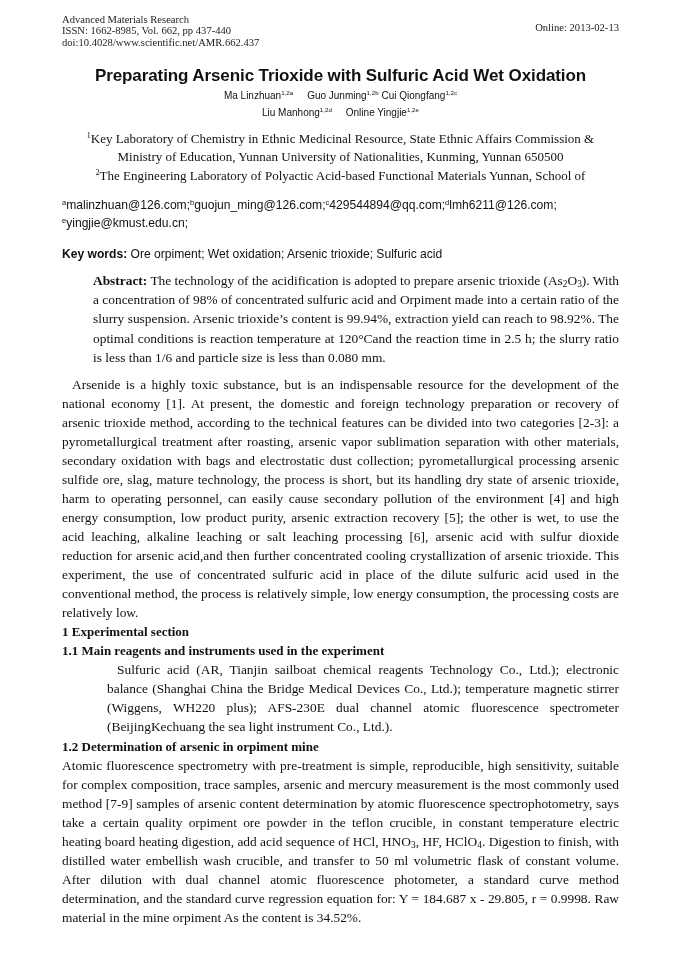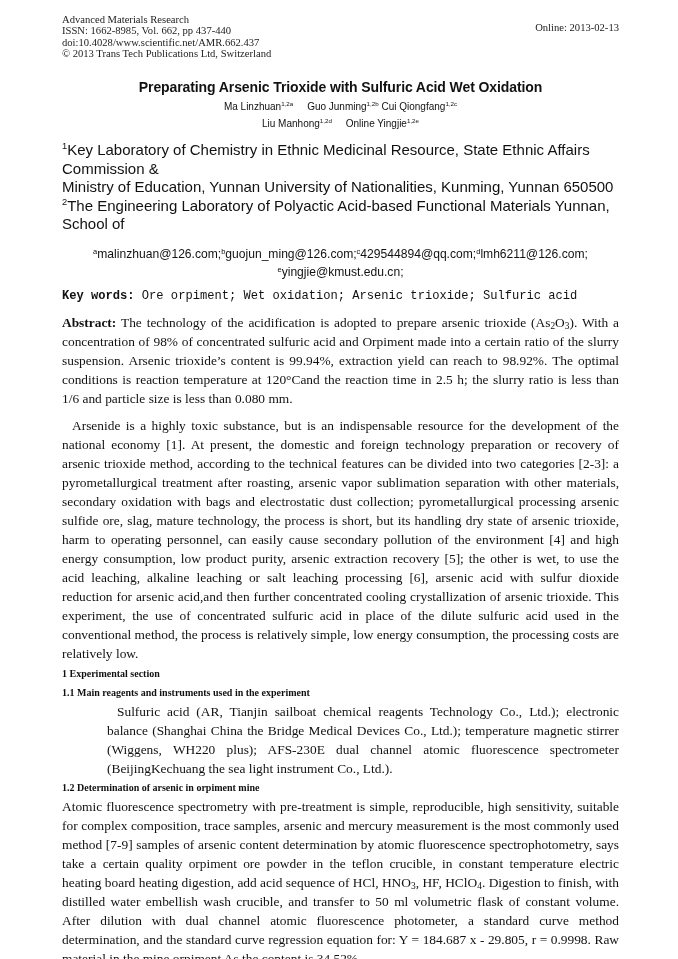--- a/index.html
+++ b/index.html
@@ -1,44 +1,43 @@
 <!DOCTYPE html>
 <html><head>
 <meta charset="utf-8">
 <style>
   html, body { margin: 0; padding: 0; background: #ffffff; }
   body { width: 678px; height: 959px; position: relative; overflow: hidden; color: #111; }
   .page { position: absolute; left: 62px; top: 14px; width: 557px; }
   .hdr { position: relative; font-family: "Liberation Serif", serif; font-size: 10.6px; line-height: 11.3px; color: #222; }
   .hdr .online { position: absolute; right: 0; top: 8px; }
-  .title { font-family: "Liberation Sans", sans-serif; font-weight: bold; font-size: 14px; text-align: center; margin-top: 19px; line-height: 18px; letter-spacing: -0.1px; }
+  .title { font-family: "Liberation Sans", sans-serif; font-weight: bold; font-size: 17px; text-align: center; margin-top: 19px; line-height: 18px; letter-spacing: -0.1px; }
   .authors { font-family: "Liberation Sans", sans-serif; font-size: 10px; text-align: center; line-height: 17px; margin-top: 2px; }
   .authors sup, .aff sup, .emails sup { font-size: 0.62em; vertical-align: 0.6em; line-height: 0; }
-  .aff { font-family: Liberation Sans, sans-serif; font-size: 15px; line-height: 18.5px; margin-top: 9px; }
-  .emails { font-family: "Liberation Sans", sans-serif; font-size: 12.1px; text-align: center; line-height: 18px; margin-top: 11px; }
-  .kw { font-family: Liberation Mono, monospace; font-size: 12.1px; margin-top: 6px; line-height: 18px; }
+  .aff { font-family: Liberation Serif, serif; font-size: 13px; text-align: center; line-height: 18.5px; margin-top: 9px; }
+  .emails { font-family: "Liberation Sans", sans-serif; font-size: 12.1px; text-align: left; line-height: 18px; margin-top: 11px; }
+  .kw { font-family: Liberation Sans, sans-serif; font-size: 12.1px; margin-top: 13px; line-height: 18px; }
   .kw b { font-weight: bold; }
   .body { font-family: "Liberation Serif", serif; font-size: 13.4px; line-height: 19.05px; text-align: justify; }
-  .abstract { margin-top: 8px; }
+  .abstract { margin-top: 8px; margin-left: 31px; }
   .abstract b { font-weight: bold; }
   .para { margin-top: 8px; text-indent: 10px; }
-  .h1, .h2 { font-family: "Liberation Serif", serif; font-weight: bold; font-size: 10px; line-height: 19.05px; }
+  .h1, .h2 { font-family: "Liberation Serif", serif; font-weight: bold; font-size: 13px; line-height: 19.05px; }
   .indent { text-indent: 10px; margin-left: 45px; }
   sub { font-size: 0.7em; vertical-align: -0.25em; line-height: 0; }
 </style>
 </head>
 <body>
 
 <div class="page">
 
   <div class="hdr">
     <div>Advanced Materials Research</div>
     <div>ISSN: 1662-8985, Vol. 662, pp 437-440</div>
     <div>doi:10.4028/www.scientific.net/AMR.662.437</div>
-    <div>© 2013 Trans Tech Publications Ltd, Switzerland</div>
     <div class="online">Online: 2013-02-13</div>
   </div>
 
   <div class="title">Preparating Arsenic Trioxide with Sulfuric Acid Wet Oxidation</div>
 
   <div class="authors">
     <div>
       <span>Ma Linzhuan</span><sup>1,2a</sup>&nbsp;&nbsp;&nbsp;&nbsp;
       <span>Guo Junming</span><sup>1,2b</sup>
       <span>Cui Qiongfang</span><sup>1,2c</sup>

